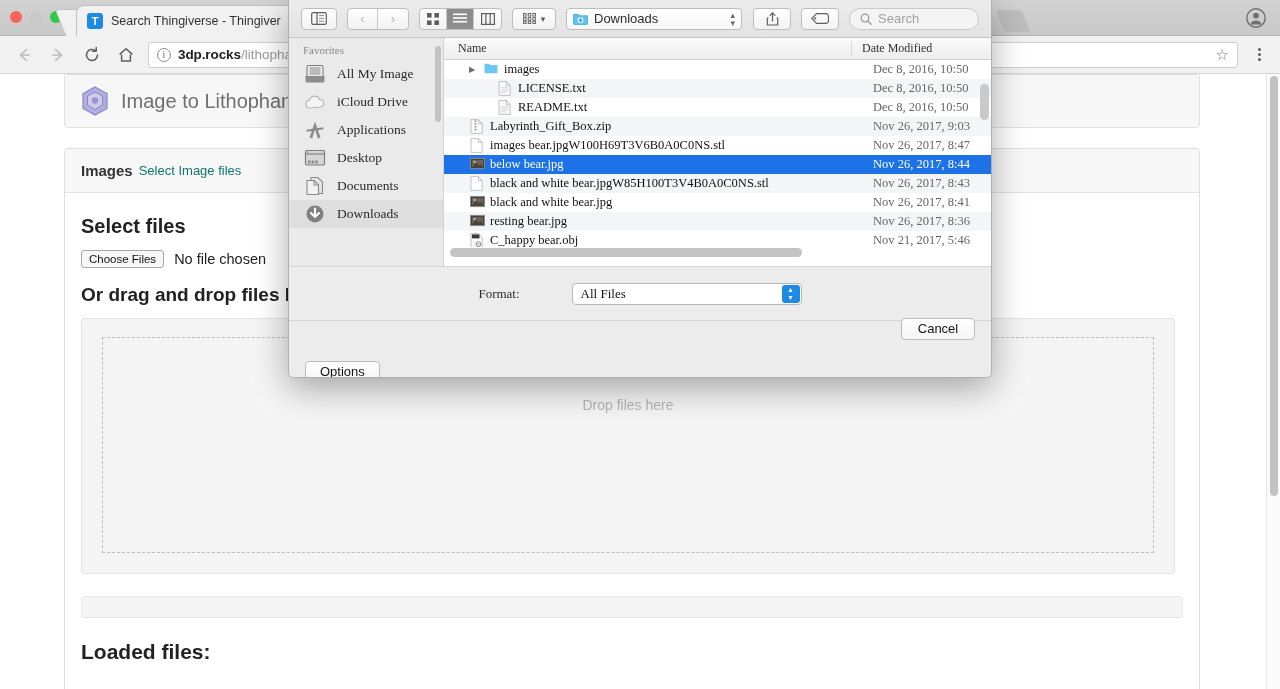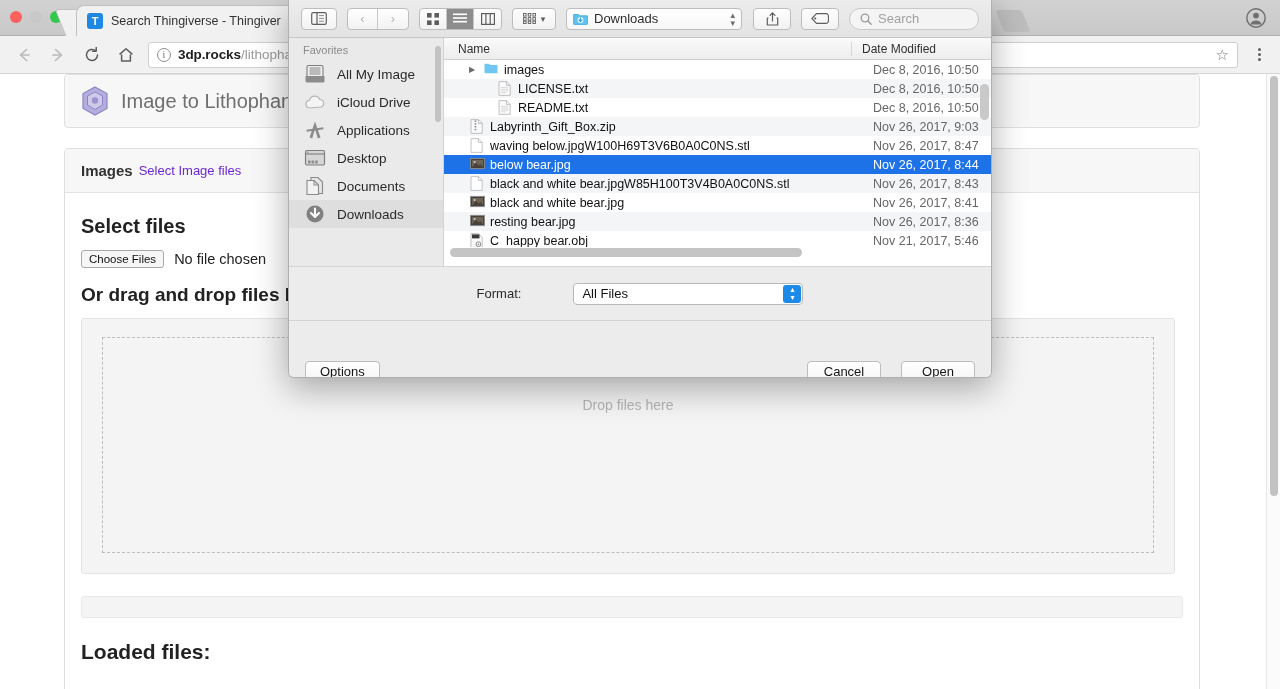--- a/index.html
+++ b/index.html
@@ -114,21 +114,21 @@
   .card {
     position:absolute; left:64px; top:74px; width:1136px; height:600px;
     background:#fff; border:1px solid #dedede; border-radius:4px;
   }
   .card-header {
     height:44px; background:#f7f7f7; border-bottom:1px solid #e2e2e2;
     display:flex; align-items:center; padding-left:16px;
     border-top-left-radius:4px; border-top-right-radius:4px;
   }
   .card-header b { font-size:15px; color:#333; margin-right:6px; }
-  .card-header span { font-size:13px; color:#6d28d9; }
+  .card-header span { font-size:13px; color:#0f766e; }
 
   .card-body { padding:22px 16px 0 16px; position:relative; }
   .h-select { font-size:20px; font-weight:bold; color:#222; margin-bottom:12px; }
   .file-row { display:flex; align-items:center; gap:10px; margin-bottom:16px; }
   .choose-files-btn {
     border:1px solid #a8a8a8; border-radius:3px; background:#f6f6f6;
     font-size:11.5px; padding:2px 7px; color:#111;
   }
   .no-file { font-size:14.5px; color:#222; }
   .h-drag { font-size:19px; font-weight:bold; color:#222; margin-bottom:12px; }
@@ -200,21 +200,21 @@
     height:22px; width:38px; border:1px solid #bdbdbd; border-radius:4px;
     background:linear-gradient(#fefefe,#f2f2f2);
     display:flex; align-items:center; justify-content:center; color:#5d5d5d;
   }
   .dlg-search {
     height:22px; width:130px; border:1px solid #c9c9c9; border-radius:11px;
     background:#f4f4f4; display:flex; align-items:center; gap:6px;
     padding:0 10px; color:#a0a0a0; font-size:13px;
   }
 
-  .dlg-main { display:flex; height:228px; }
+  .dlg-main { display:flex; height:228px;font-family:Liberation Serif, serif; }
   .dlg-sidebar {
     width:155px; background:#eaeaea; border-right:1px solid #d2d2d2;
     position:relative; padding-top:6px;
   }
   .fav-label { font-size:11px; color:#8b8b8b; padding:0 0 4px 14px; }
   .fav-item {
     height:28px; display:flex; align-items:center; gap:10px;
     padding-left:14px; font-size:13.5px; color:#2a2a2a;
   }
   .fav-item.selected { background:#dedede; }
@@ -268,21 +268,21 @@
   .fl-vscroll {
     position:absolute; right:2px; top:24px; width:9px; height:160px;
   }
   .fl-vscroll i {
     display:block; position:absolute; left:0; top:22px; width:9px; height:36px;
     background:#c9c9c9; border-radius:5px;
   }
 
   .dlg-format {
     height:54px; display:flex; align-items:center; justify-content:center;
-    gap:16px; background:#ececec; border-top:1px solid #d4d4d4;
+    gap:16px; background:#ececec; border-top:1px solid #d4d4d4;font-family:Liberation Serif, serif;
   }
   .fmt-label { font-size:13px; color:#2b2b2b; }
   .fmt-select {
     width:230px; height:22px; border:1px solid #b9b9b9; border-radius:4px;
     background:#fff; display:flex; align-items:center;
     padding-left:8px; font-size:13px; color:#111; position:relative;margin-left:36px;
   }
   .fmt-select .stepper {
     position:absolute; right:1px; top:1px; width:18px; height:18px;
     background:#1e8ae8; border-radius:3px; color:#fff; font-size:8px;
@@ -292,21 +292,21 @@
     height:58px; border-top:1px solid #d4d4d4; background:#ececec;
     display:flex; align-items:center; padding:0 16px;
   }
   .btn {
     height:22px; min-width:74px; padding:0 14px;
     border:1px solid #bcbcbc; border-radius:4px;
     background:linear-gradient(#ffffff,#f4f4f4);
     font-size:13px; color:#161616; display:flex;
     align-items:center; justify-content:center;margin-top:44px;
   }
-  .footer-right { margin-left:auto; display:flex; gap:20px; }
+  .footer-right { margin-left:auto; display:flex; gap:20px;flex-direction:column; }
   .icon-svg { display:block; }
 </style>
 </head>
 <body>
 
 <div id="root">
 
   <div class="browser-titlebar">
     <div class="traffic">
       <span class="tl-red"></span>
@@ -663,21 +663,21 @@
             </div>
             <div class="fl-row">
               <div class="n">
                 <span class="disc"></span>
                 <span class="fi">
                   <svg class="icon-svg" width="13" height="15" viewBox="0 0 13 15">
                     <path d="M1 0.6 h7.4 L12.2 4.4 V14.4 H1 z" fill="#ffffff" stroke="#bdbdbd" stroke-width="0.9"></path>
                     <path d="M8.4 0.6 V4.4 H12.2" fill="none" stroke="#bdbdbd" stroke-width="0.9"></path>
                   </svg>
                 </span>
-                <span>waving below.jpgW100H69T3V6B0A0C0NS.stl</span>
+                <span>images bear.jpgW100H69T3V6B0A0C0NS.stl</span>
               </div>
               <div class="d">Nov 26, 2017, 8:47</div>
             </div>
             <div class="fl-row sel">
               <div class="n">
                 <span class="disc"></span>
                 <span class="fi">
                   <svg class="icon-svg" width="15" height="13" viewBox="0 0 15 13">
                     <rect x="0.6" y="1.4" width="13.8" height="10.2" fill="#3a3a3a" stroke="#8a8a8a" stroke-width="1"></rect>
                     <rect x="2" y="2.8" width="11" height="7.4" fill="#6d6357"></rect>

